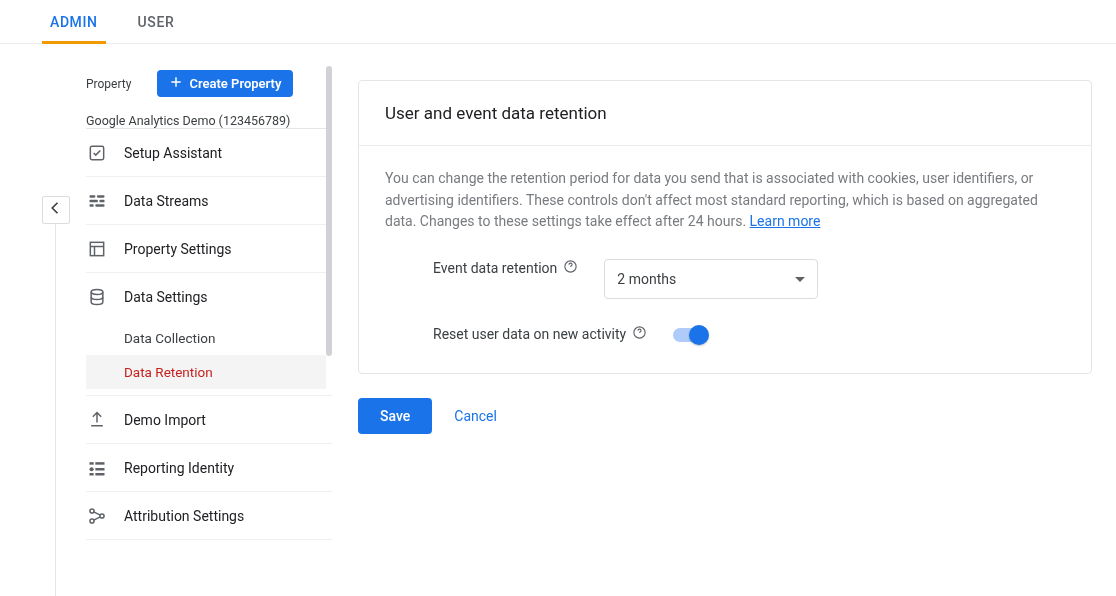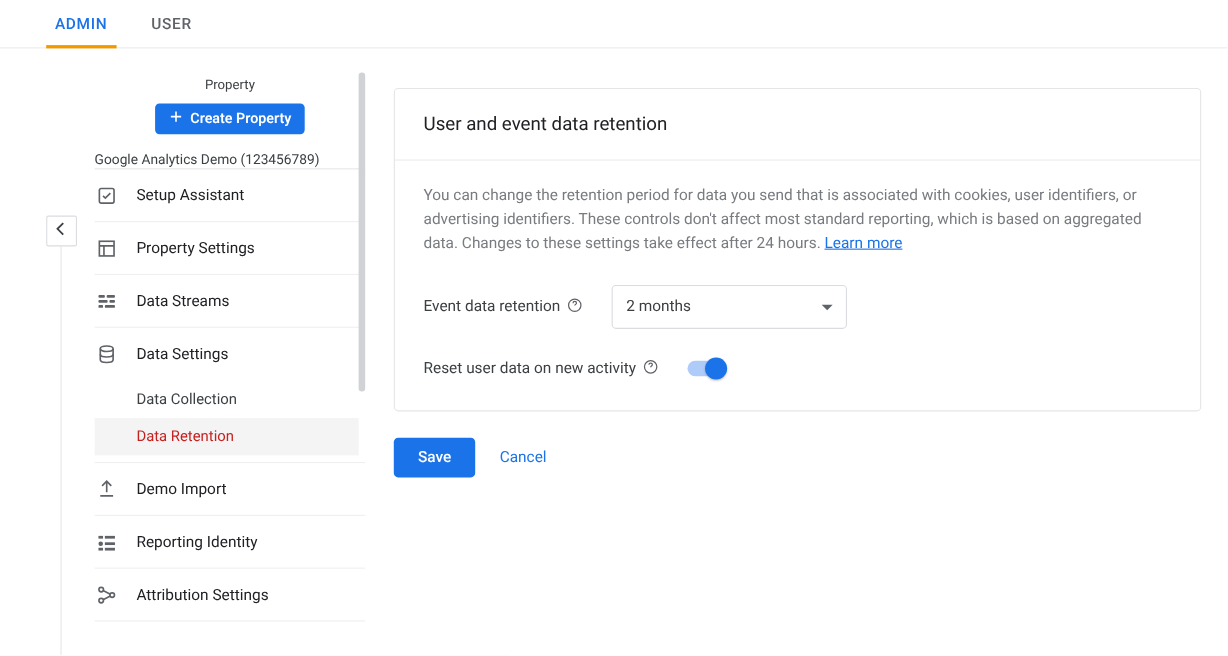--- a/index.html
+++ b/index.html
@@ -16,21 +16,21 @@
 
   .back-badge { position: absolute; left: 42px; top: 152px; width: 28px; height: 28px; border: 1px solid #dadce0; border-radius: 2px; display: flex; align-items: center; justify-content: center; cursor: pointer; background: #fff; }
   .back-badge svg { width: 18px; height: 18px; stroke: #3c4043; }
 
   .col-line { position: absolute; left: 55px; top: 180px; bottom: 0; width: 1px; background: #e6e6e6; }
 
   
   .sidebar-wrap { margin-left: 86px; width: 246px; padding-top: 26px; position: relative; }
   .scroll-indicator { position: absolute; right: 0px; top: 22px; width: 6px; height: 290px; background: #d0d2d5; border-radius: 3px; }
 
-  .prop-row { display: flex; align-items: center; gap: 10px; flex-direction: column; }
+  .prop-row { display: flex; align-items: center; gap: 26px; }
   .prop-label { font-size: 12px; color: #3c4043; }
   .create-btn { display: flex; align-items: center; gap: 6px; background: #1a73e8; color: #fff; border-radius: 4px; padding: 5px 12px; font-size: 13px; font-weight: 600; cursor: pointer; }
   .create-btn svg { width: 14px; height: 14px; stroke: #fff; }
 
   .prop-name { font-size: 12.5px; color: #3c4043; margin-top: 16px; border-bottom: 1px solid #e5e5e5; }
 
   .nav-item { display: flex; align-items: center; gap: 16px; height: 48px; border-bottom: 1px solid #efefef; cursor: pointer; font-size: 14px; color: #202124; }
   .nav-item .icon-slot { width: 22px; display: flex; justify-content: center; }
   .nav-item.noborder { border-bottom: none; }
   .nav-item svg { width: 20px; height: 20px; }
@@ -41,21 +41,21 @@
 
   
   .main { flex: 1; padding: 36px 24px 0 26px; }
 
   .card { border: 1px solid #e5e5e5; border-radius: 4px; background: #fff; }
   .card-header { padding: 22px 26px; border-bottom: 1px solid #ececec; font-size: 17px; color: #202124; }
   .card-body { padding: 22px 26px 28px 26px; }
   .desc { font-size: 14px; color: #787b7f; line-height: 1.55; }
   .desc a { color: #1a73e8; text-decoration: underline; }
 
-  .form-row { display: flex; align-items: center; margin-top: 26px; gap: 26px; }
+  .form-row { display: flex; align-items: flex-start; margin-top: 26px; gap: 26px; margin-left: 48px; }
   .form-label { font-size: 14px; color: #3c4043; display: flex; align-items: center; gap: 6px; }
   .help-icon svg { width: 15px; height: 15px; stroke: #5f6368; }
 
   .select { width: 214px; height: 40px; border: 1px solid #dadce0; border-radius: 4px; display: flex; align-items: center; padding: 0 12px; justify-content: space-between; font-size: 14px; color: #3c4043; cursor: pointer; }
   .select .caret { border-left: 5px solid transparent; border-right: 5px solid transparent; border-top: 5px solid #5f6368; }
 
   .toggle { width: 36px; height: 20px; position: relative; cursor: pointer; }
   .toggle .track { position: absolute; left: 0; top: 3px; width: 32px; height: 14px; border-radius: 8px; background: #aecbfa; }
   .toggle .thumb { position: absolute; right: 0; top: 0; width: 20px; height: 20px; border-radius: 50%; background: #1a73e8; box-shadow: 0 1px 2px rgba(0,0,0,0.25); }
 
@@ -106,40 +106,40 @@
           <svg viewBox="0 0 24 24" fill="none" stroke="#5f6368" stroke-width="1.8">
               <rect x="4" y="4" width="16" height="16" rx="2"></rect>
               <path d="M8 12l2.5 2.5L16 9"></path>
             </svg>
         </span>
         <span>Setup Assistant</span>
       </div>
 
       <div class="nav-item">
         <span class="icon-slot">
-          <svg viewBox="0 0 24 24" fill="none" stroke="#5f6368" stroke-width="1.8">
-              <rect x="4" y="4" width="16" height="16"></rect>
-              <path d="M4 9h16M9 9v11"></path>
-            </svg>
-        </span>
-        <span>Property Settings</span>
-      </div>
-
-      <div class="nav-item">
-        <span class="icon-slot">
           <svg viewBox="0 0 24 24" fill="#5f6368">
               <rect x="3" y="5" width="7" height="3" rx="1"></rect>
               <rect x="12" y="5" width="9" height="3" rx="1"></rect>
               <rect x="3" y="10.5" width="10" height="3" rx="1"></rect>
               <rect x="15" y="10.5" width="6" height="3" rx="1"></rect>
               <rect x="3" y="16" width="5" height="3" rx="1"></rect>
               <rect x="10" y="16" width="11" height="3" rx="1"></rect>
             </svg>
         </span>
         <span>Data Streams</span>
+      </div>
+
+      <div class="nav-item">
+        <span class="icon-slot">
+          <svg viewBox="0 0 24 24" fill="none" stroke="#5f6368" stroke-width="1.8">
+              <rect x="4" y="4" width="16" height="16"></rect>
+              <path d="M4 9h16M9 9v11"></path>
+            </svg>
+        </span>
+        <span>Property Settings</span>
       </div>
 
       <div class="nav-item noborder">
         <span class="icon-slot">
           <svg viewBox="0 0 24 24" fill="none" stroke="#5f6368" stroke-width="1.8">
               <ellipse cx="12" cy="6" rx="7" ry="3"></ellipse>
               <path d="M5 6v6c0 1.66 3.13 3 7 3s7-1.34 7-3V6"></path>
               <path d="M5 12v6c0 1.66 3.13 3 7 3s7-1.34 7-3v-6"></path>
             </svg>
         </span>

